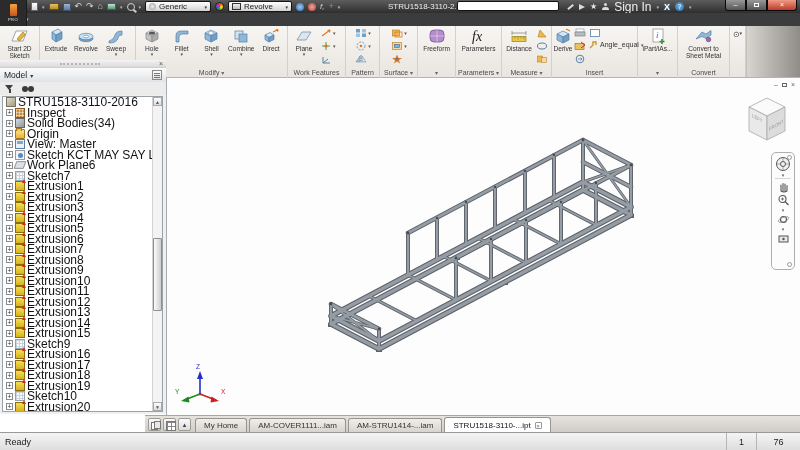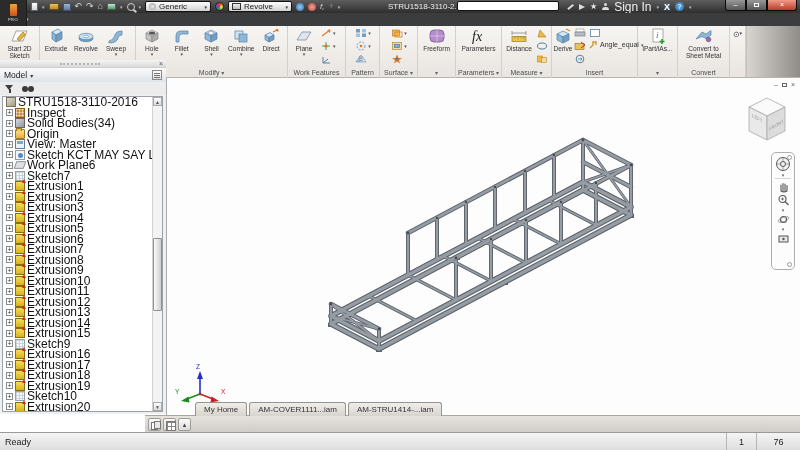--- a/index.html
+++ b/index.html
@@ -157,21 +157,21 @@
     background:linear-gradient(#e6e3de,#d0cdc8);border-top:1px solid #aaa69f;display:flex;align-items:flex-end;}
   .dtools{display:flex;gap:2px;margin:0 4px 1px 3px;}
   .dtb{width:13px;height:13px;background:linear-gradient(#fbfbfb,#dcdcdc);border:1px solid #9e9a94;border-radius:2px;
     position:relative;font-size:7px;line-height:12px;text-align:center;color:#444;}
   .dtb.flip::before{content:"";position:absolute;left:2px;top:3px;width:5px;height:6px;background:#fff;border:1px solid #777;}
   .dtb.flip::after{content:"";position:absolute;left:5px;top:2px;width:5px;height:6px;background:#e8e8e8;border:1px solid #777;}
   .dtb.grid::before{content:"";position:absolute;left:2px;top:2px;width:8px;height:8px;
     background:linear-gradient(#888 1px,transparent 1px),linear-gradient(90deg,#888 1px,transparent 1px),#fff;
     background-size:4px 4px;border:1px solid #777;}
   .dtabs{display:flex;gap:2px;align-items:flex-end;}
-  .dtab{height:14px;margin-bottom:16px;padding:0 8px;font-size:8px;line-height:13px;color:#333;white-space:nowrap;
+  .dtab{height:14px;margin-bottom:0;padding:0 8px;font-size:8px;line-height:13px;color:#333;white-space:nowrap;
     background:linear-gradient(#f1eeea,#d7d3cd);border:1px solid #97938d;border-bottom:none;border-radius:3px 3px 0 0;
     display:flex;align-items:center;gap:4px;}
   .dtab.active{background:#fff;height:15px;color:#111;}
   .tclose{width:7px;height:7px;border:1px solid #999;border-radius:1px;font-size:6px;line-height:6px;
     text-align:center;color:#666;display:block;}
   .tclose::before{content:"×";}
 
   
   #statusbar{position:absolute;left:0;top:432px;width:800px;height:18px;
     background:linear-gradient(#f4f4f4,#dedede);border-top:1px solid #999;display:flex;align-items:center;font-size:9px;color:#222;}
@@ -889,20 +889,24 @@
         <div class="dtab">
           <span>AM-COVER1111...iam</span>
 
         </div>
 
         <div class="dtab">
           <span>AM-STRU1414-...iam</span>
 
         </div>
 
+        <div class="dtab active">
+          <span>STRU1518-3110-...ipt</span>
+          <span class="tclose"></span>
+        </div>
       </div>
   </div>
 
   <div id="statusbar">
     <span class="msg">Ready</span>
     <span class="sp"></span>
     <span class="scell c1">1</span>
     <span class="scell c2">76</span>
   </div>
 </div>

